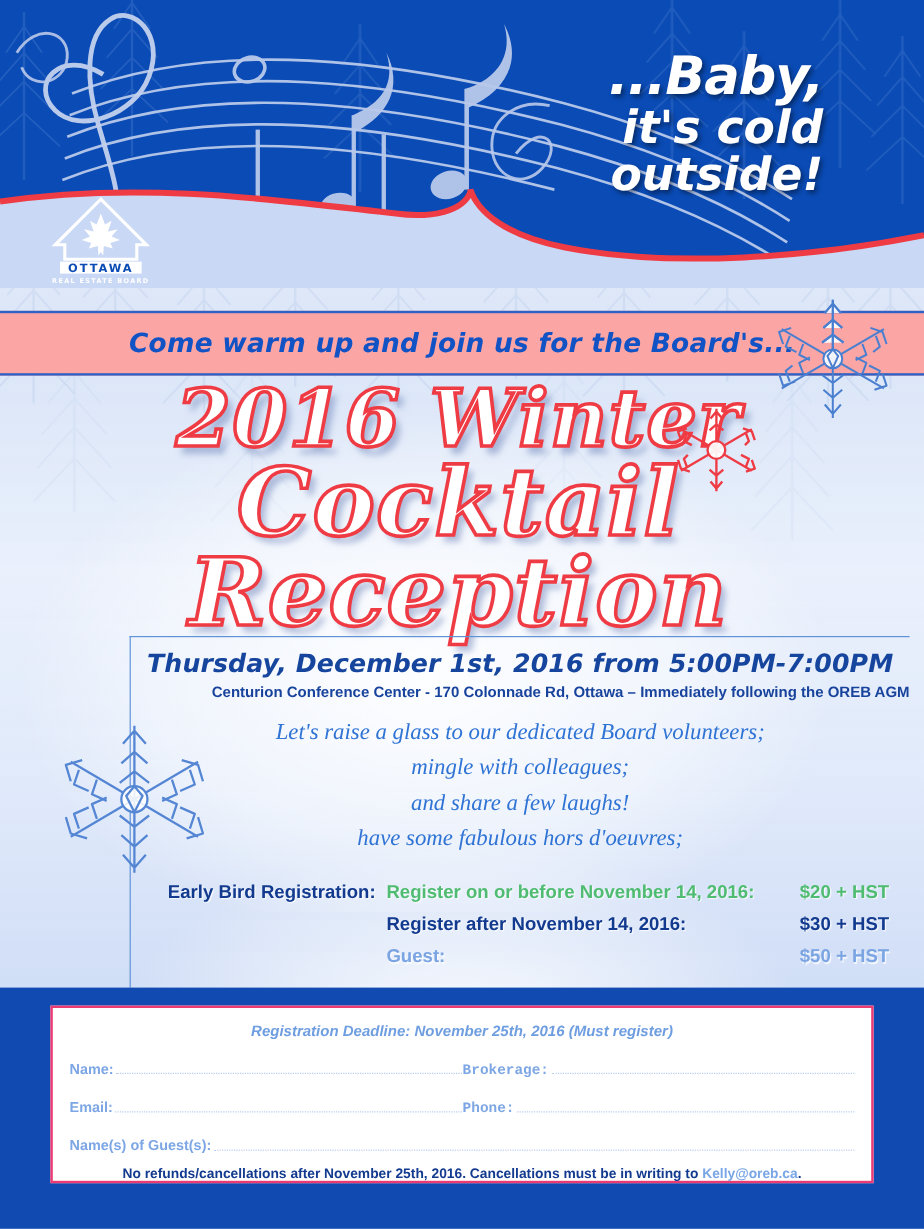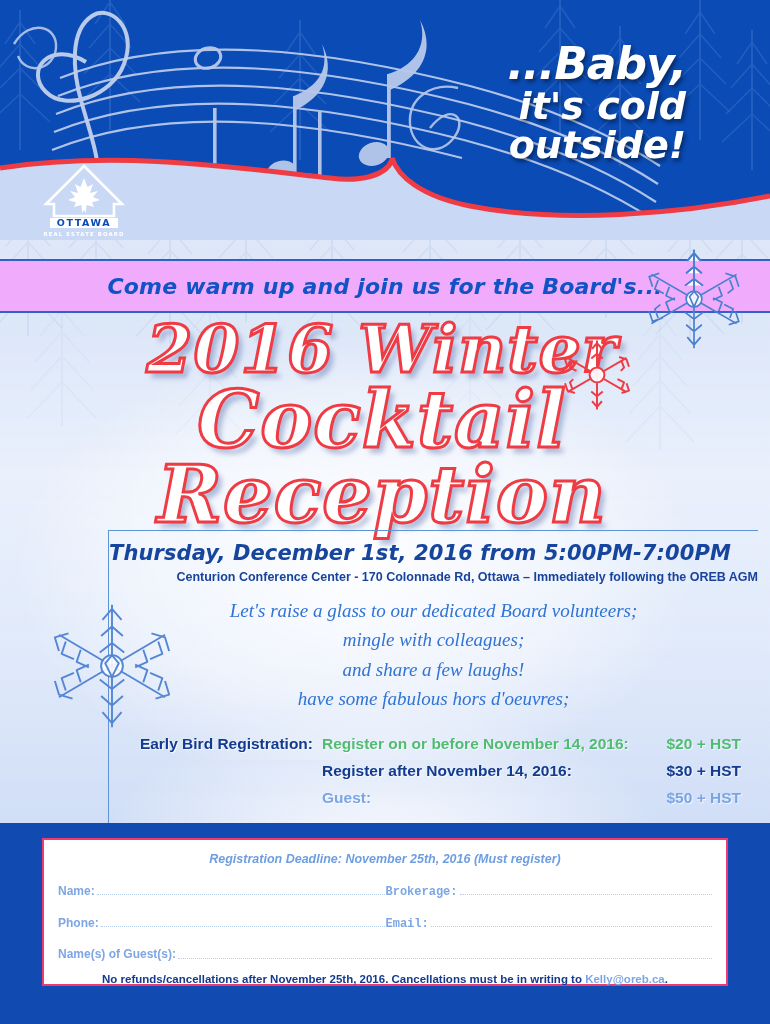--- a/index.html
+++ b/index.html
@@ -45,21 +45,21 @@
     line-height:1.02;
     text-shadow:2px 3px 4px rgba(0,0,0,.45);
   }
   .headline .l1{display:block;font-size:44px;letter-spacing:-1px;}
   .headline .l2{display:block;font-size:38px;}
   .headline .l3{display:block;font-size:38px;}
 
   
   .band{
     position:absolute;left:0;top:259px;width:770px;height:50px;
-    background:#f0abfc;
+    background:#fca5a5;
     border-top:2px solid #2f62c4;border-bottom:2px solid #2f62c4;
     display:flex;align-items:center;justify-content:center;
   }
   .band-text{
     font-family:"DejaVu Sans", sans-serif;
     font-weight:bold;font-style:italic;
     font-size:22px;color:#1153c4;letter-spacing:.2px;
     white-space:nowrap;
   }
 
@@ -81,21 +81,21 @@
   .title .t2{font-size:78px;margin-top:2px;}
 
   
   .details{
     position:absolute;left:108px;top:530px;width:650px;height:293px;
     border:1px solid #5f93d8;border-right:none;border-bottom:none;
     box-sizing:border-box;
   }
   .details-inner{position:relative;width:100%;height:100%;padding-top:10px;box-sizing:border-box;}
   .date-line{
-    text-align:left;
+    text-align:center;
     font-family:"DejaVu Sans", sans-serif;font-weight:bold;font-style:italic;
     font-size:21px;color:#16459e;letter-spacing:.1px;white-space:nowrap;
   }
   .venue-line{
     text-align:right;margin-top:5px;
     font-family:"Liberation Sans", sans-serif;font-weight:bold;
     font-size:12.5px;color:#18439c;white-space:nowrap;
   }
   .blurb{
     margin-top:12px;text-align:center;
@@ -356,25 +356,25 @@
         <span class="fdots"></span>
       </div>
       <div class="fcell">
         <span class="flabel">Brokerage:</span>
         <span class="fdots"></span>
       </div>
     </div>
 
     <div class="frow">
       <div class="fcell">
+        <span class="flabel">Email:</span>
+        <span class="fdots"></span>
+      </div>
+      <div class="fcell">
         <span class="flabel">Phone:</span>
-        <span class="fdots"></span>
-      </div>
-      <div class="fcell">
-        <span class="flabel">Email:</span>
         <span class="fdots"></span>
       </div>
     </div>
 
     <div class="frow-full">
       <span class="flabel">Name(s) of Guest(s):</span>
       <span class="fdots"></span>
     </div>
 
     <div class="fnote">

